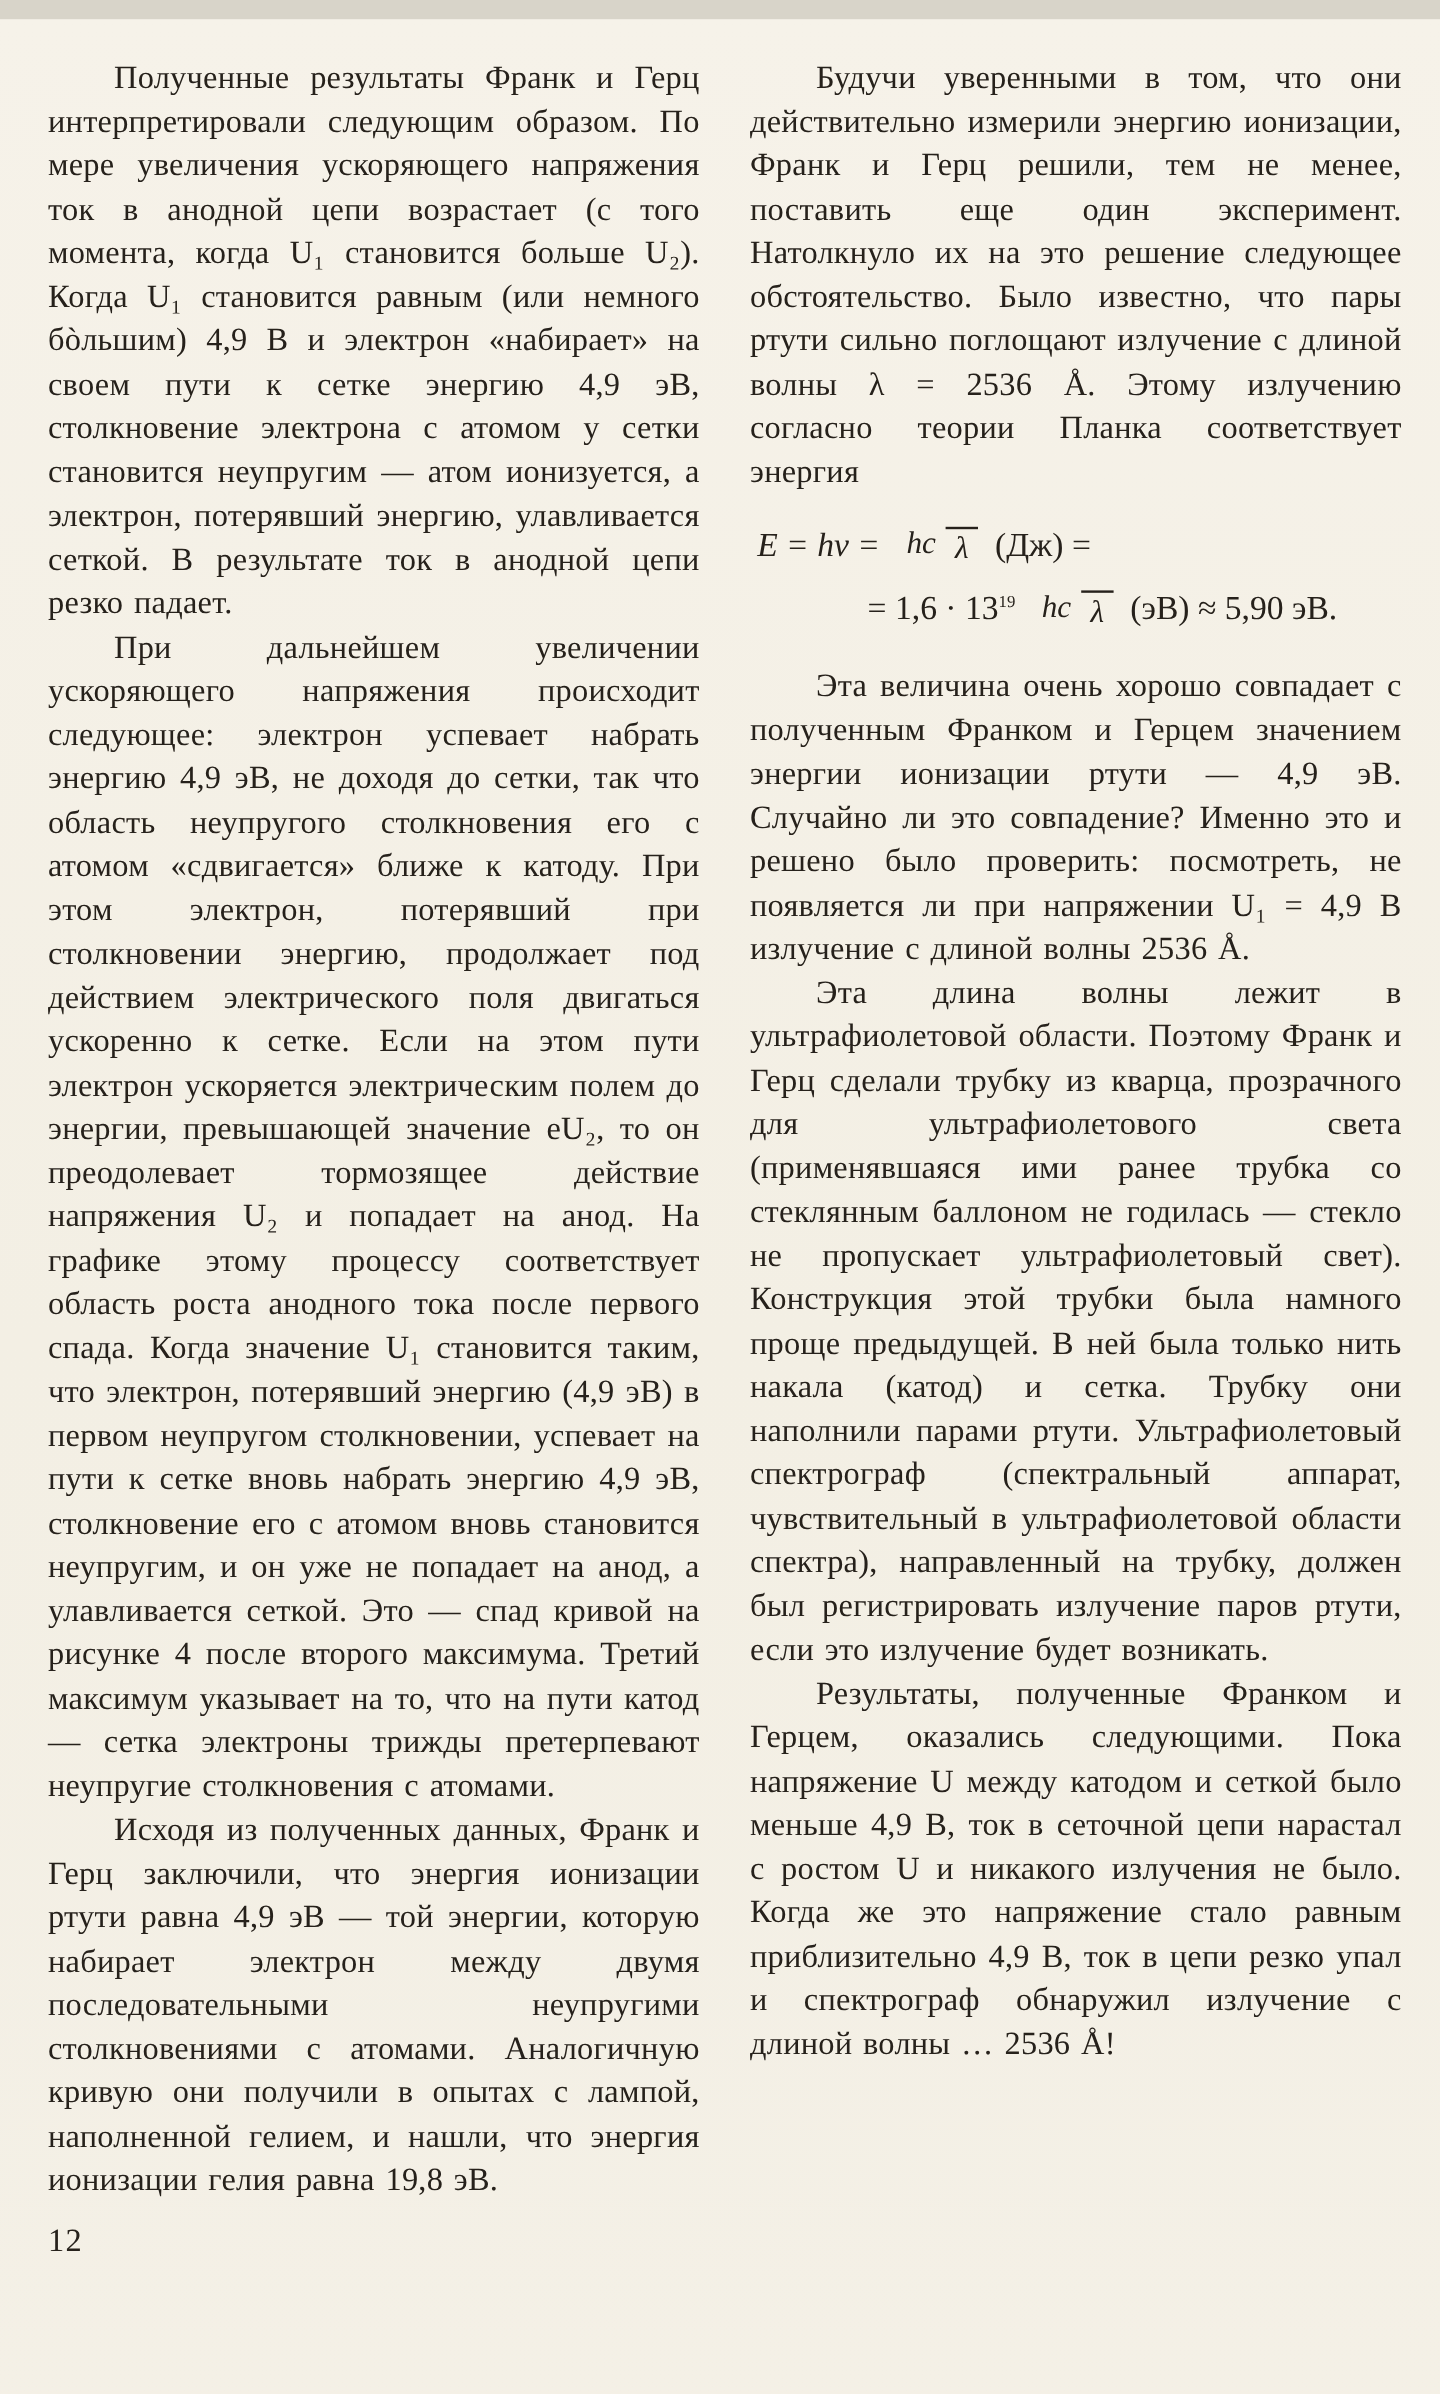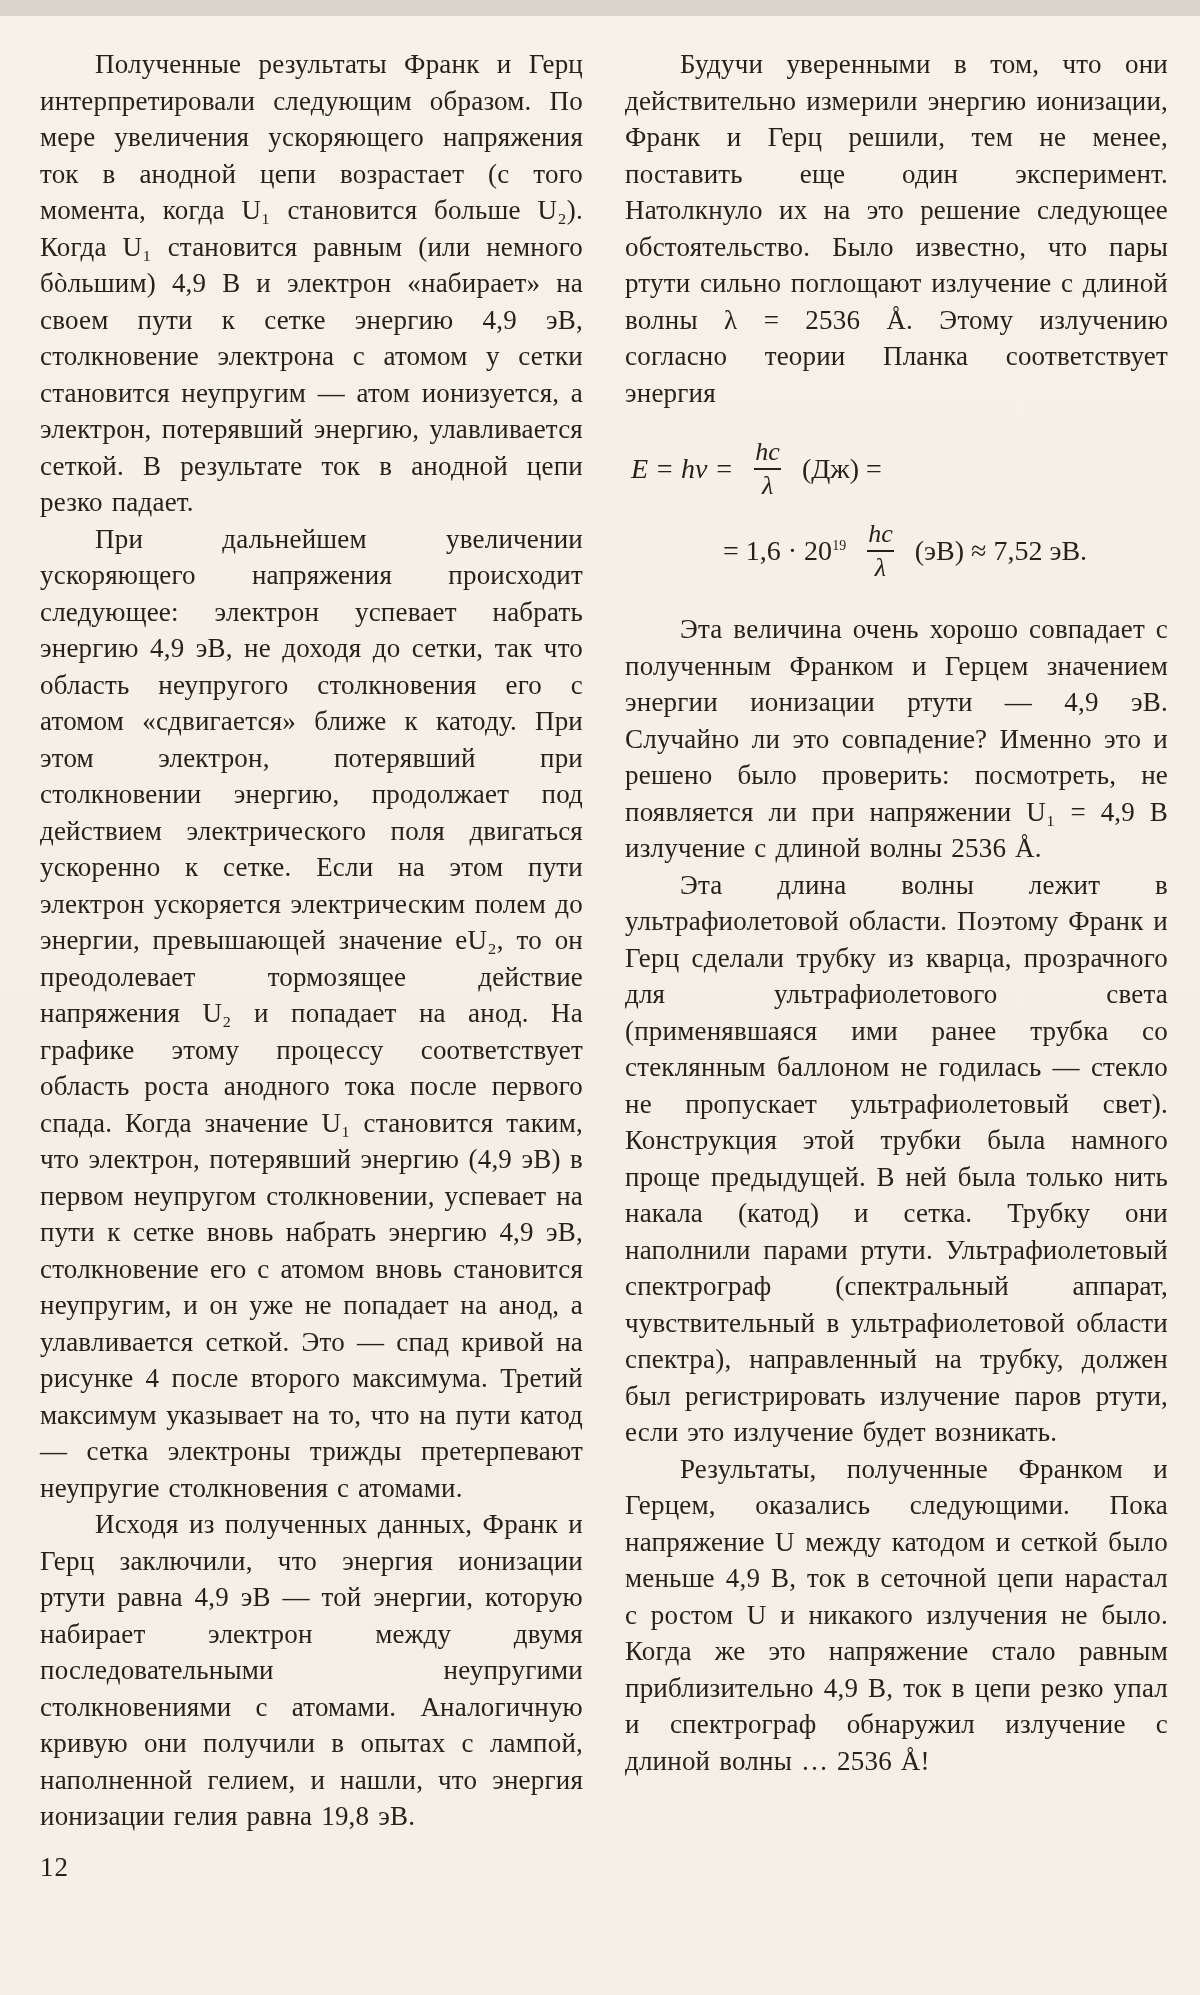--- a/index.html
+++ b/index.html
@@ -56,21 +56,21 @@
   .f-line1 { margin-left: 4px; align-items: center; }
   .f-line2 { margin-left: 96px; margin-top: 22px; }
   .it { font-style: italic; }
   .f-pre sup {
     font-size: 14px;
     vertical-align: super;
     line-height: 0;
   }
   .frac {
     display: inline-flex;
-    flex-direction: column;
+    flex-direction: row;
     align-items: center;
     font-style: italic;
     font-size: 26px;
     margin: 0 2px;
   }
   .frac .num { padding: 0 8px 3px; }
   .frac .den { border-top: 2px solid #26211b; padding: 3px 8px 0; }
   .page-number {
     position: absolute;
     left: 40px;
@@ -98,26 +98,26 @@
       <div class="formula">
         <div class="f-line f-line1">
           <span class="it">E = hν =</span>
           <span class="frac">
             <span class="num">hc</span>
             <span class="den">λ</span>
           </span>
           <span>(Дж) =</span>
         </div>
         <div class="f-line f-line2">
-          <span class="f-pre"><span>= 1,6 · 20</span><sup>19</sup></span>
+          <span class="f-pre"><span>= 1,6 · 13</span><sup>19</sup></span>
           <span class="frac">
             <span class="num">hc</span>
             <span class="den">λ</span>
           </span>
-          <span>(эВ) ≈ 7,52 эВ.</span>
+          <span>(эВ) ≈ 5,90 эВ.</span>
         </div>
       </div>
 
       <p class="para">Эта величина очень хорошо совпадает с полученным Франком и Герцем значением энергии ионизации ртути — 4,9 эВ. Случайно ли это совпадение? Именно это и решено было проверить: посмотреть, не появляется ли при напряжении U₁ = 4,9 В излучение с длиной волны 2536 Å.</p>
       <p class="para">Эта длина волны лежит в ультрафиолетовой области. Поэтому Франк и Герц сделали трубку из кварца, прозрачного для ультрафиолетового света (применявшаяся ими ранее трубка со стеклянным баллоном не годилась — стекло не пропускает ультрафиолетовый свет). Конструкция этой трубки была намного проще предыдущей. В ней была только нить накала (катод) и сетка. Трубку они наполнили парами ртути. Ультрафиолетовый спектрограф (спектральный аппарат, чувствительный в ультрафиолетовой области спектра), направленный на трубку, должен был регистрировать излучение паров ртути, если это излучение будет возникать.</p>
       <p class="para">Результаты, полученные Франком и Герцем, оказались следующими. Пока напряжение U между катодом и сеткой было меньше 4,9 В, ток в сеточной цепи нарастал с ростом U и никакого излучения не было. Когда же это напряжение стало равным приблизительно 4,9 В, ток в цепи резко упал и спектрограф обнаружил излучение с длиной волны … 2536 Å!</p>
     </div>
 
   </div>
 

